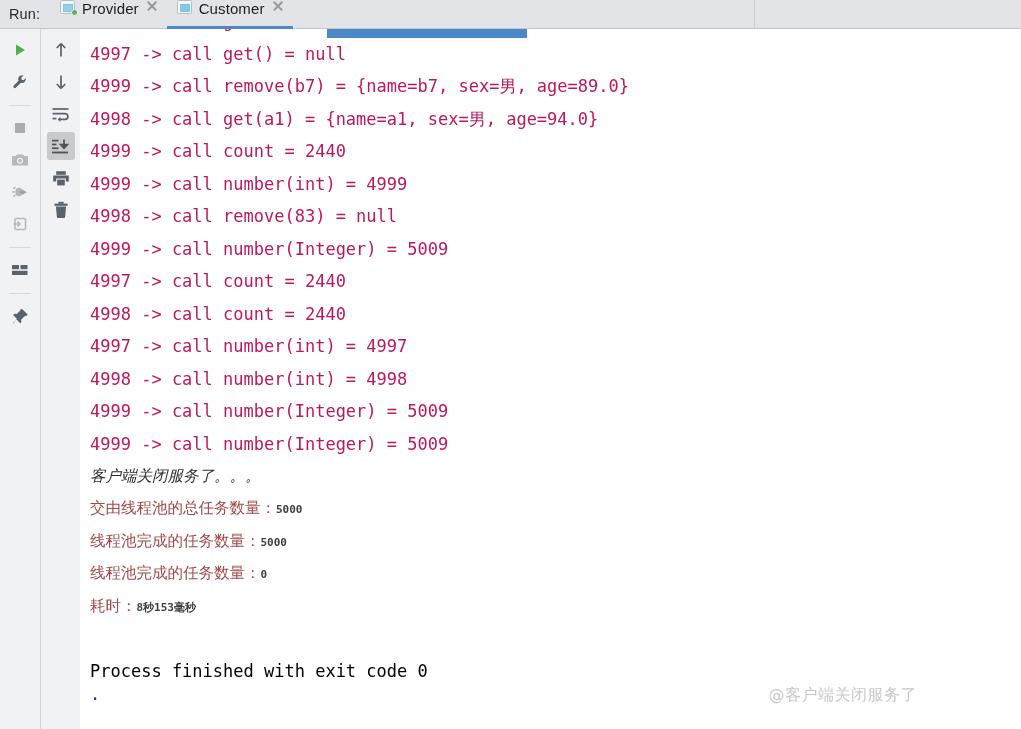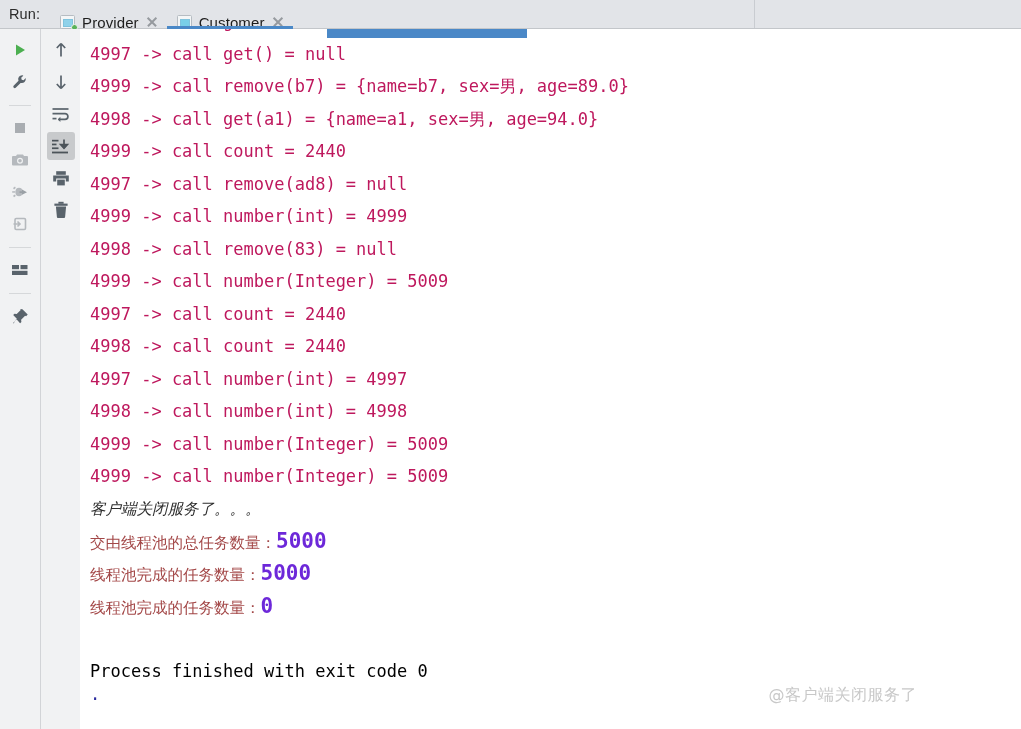--- a/index.html
+++ b/index.html
@@ -37,23 +37,22 @@
     padding: 0 10px 0 9px;
     font-size: 14.5px;
     color: #2b2b2b;
     letter-spacing: .1px;
     white-space: nowrap;
   }
 
   .tab {
     position: relative;
     display: flex;
-    align-items: center;
     gap: 7px;
-    padding: 16px 9px 0 10px;
+    padding: 0 9px 0 10px;
     cursor: default;
     white-space: nowrap;
   }
   .tab .tab-text {
     font-size: 15px;
     color: #1d1d1d;
     letter-spacing: .1px;
   }
   .tab.active::after {
     content: "";
@@ -197,22 +196,22 @@
   .cline.err {
     font-family: "DejaVu Sans", sans-serif;
     font-size: 15.5px;
     color: #a34747;
     height: 32.5px;
     line-height: 32.5px;
   }
   .cline.err .num {
     font-family: "DejaVu Sans Mono", "Liberation Mono", monospace;
     font-weight: bold;
-    color: #6d28d9;
-    font-size: 21px;
+    color: #404040;
+    font-size: 11px;
   }
   .cline.blank { height: 32.5px; }
   .cline.finished {
     color: #000000;
     font-size: 17px;
   }
   .cline.caret {
     height: 14px;
     line-height: 14px;
     color: #2b2b9e;
@@ -412,34 +411,34 @@
     </div>
   </div>
 
   <div id="console">
     <div id="console-inner">
         <div class="cline clipped"><span class="sel-hl"></span><span class="txt">4997 -&gt; call get(f129) = null</span></div>
         <div class="cline ">4997 -&gt; call get() = null</div>
         <div class="cline ">4999 -&gt; call remove(b7) = {name=b7, sex=男, age=89.0}</div>
         <div class="cline ">4998 -&gt; call get(a1) = {name=a1, sex=男, age=94.0}</div>
         <div class="cline ">4999 -&gt; call count = 2440</div>
-        <div class="cline ">4997 -&gt; call remove(ad8) = null</div>
         <div class="cline ">4999 -&gt; call number(int) = 4999</div>
         <div class="cline ">4998 -&gt; call remove(83) = null</div>
         <div class="cline ">4999 -&gt; call number(Integer) = 5009</div>
         <div class="cline ">4997 -&gt; call count = 2440</div>
         <div class="cline ">4998 -&gt; call count = 2440</div>
         <div class="cline ">4997 -&gt; call number(int) = 4997</div>
         <div class="cline ">4998 -&gt; call number(int) = 4998</div>
         <div class="cline ">4999 -&gt; call number(Integer) = 5009</div>
         <div class="cline ">4999 -&gt; call number(Integer) = 5009</div>
         <div class="cline cn">客户端关闭服务了。。。</div>
         <div class="cline err"><span>交由线程池的总任务数量：</span><span class="num">5000</span></div>
         <div class="cline err"><span>线程池完成的任务数量：</span><span class="num">5000</span></div>
         <div class="cline err"><span>线程池完成的任务数量：</span><span class="num">0</span></div>
+        <div class="cline err"><span>耗时：</span><span class="num">8秒153毫秒</span></div>
         <div class="cline blank"></div>
         <div class="cline finished">Process finished with exit code 0</div>
         <div class="cline caret">.</div>
       </div>
   </div>
 
   <div id="watermark">@客户端关闭服务了</div>
 </div>
 
 </body></html>

